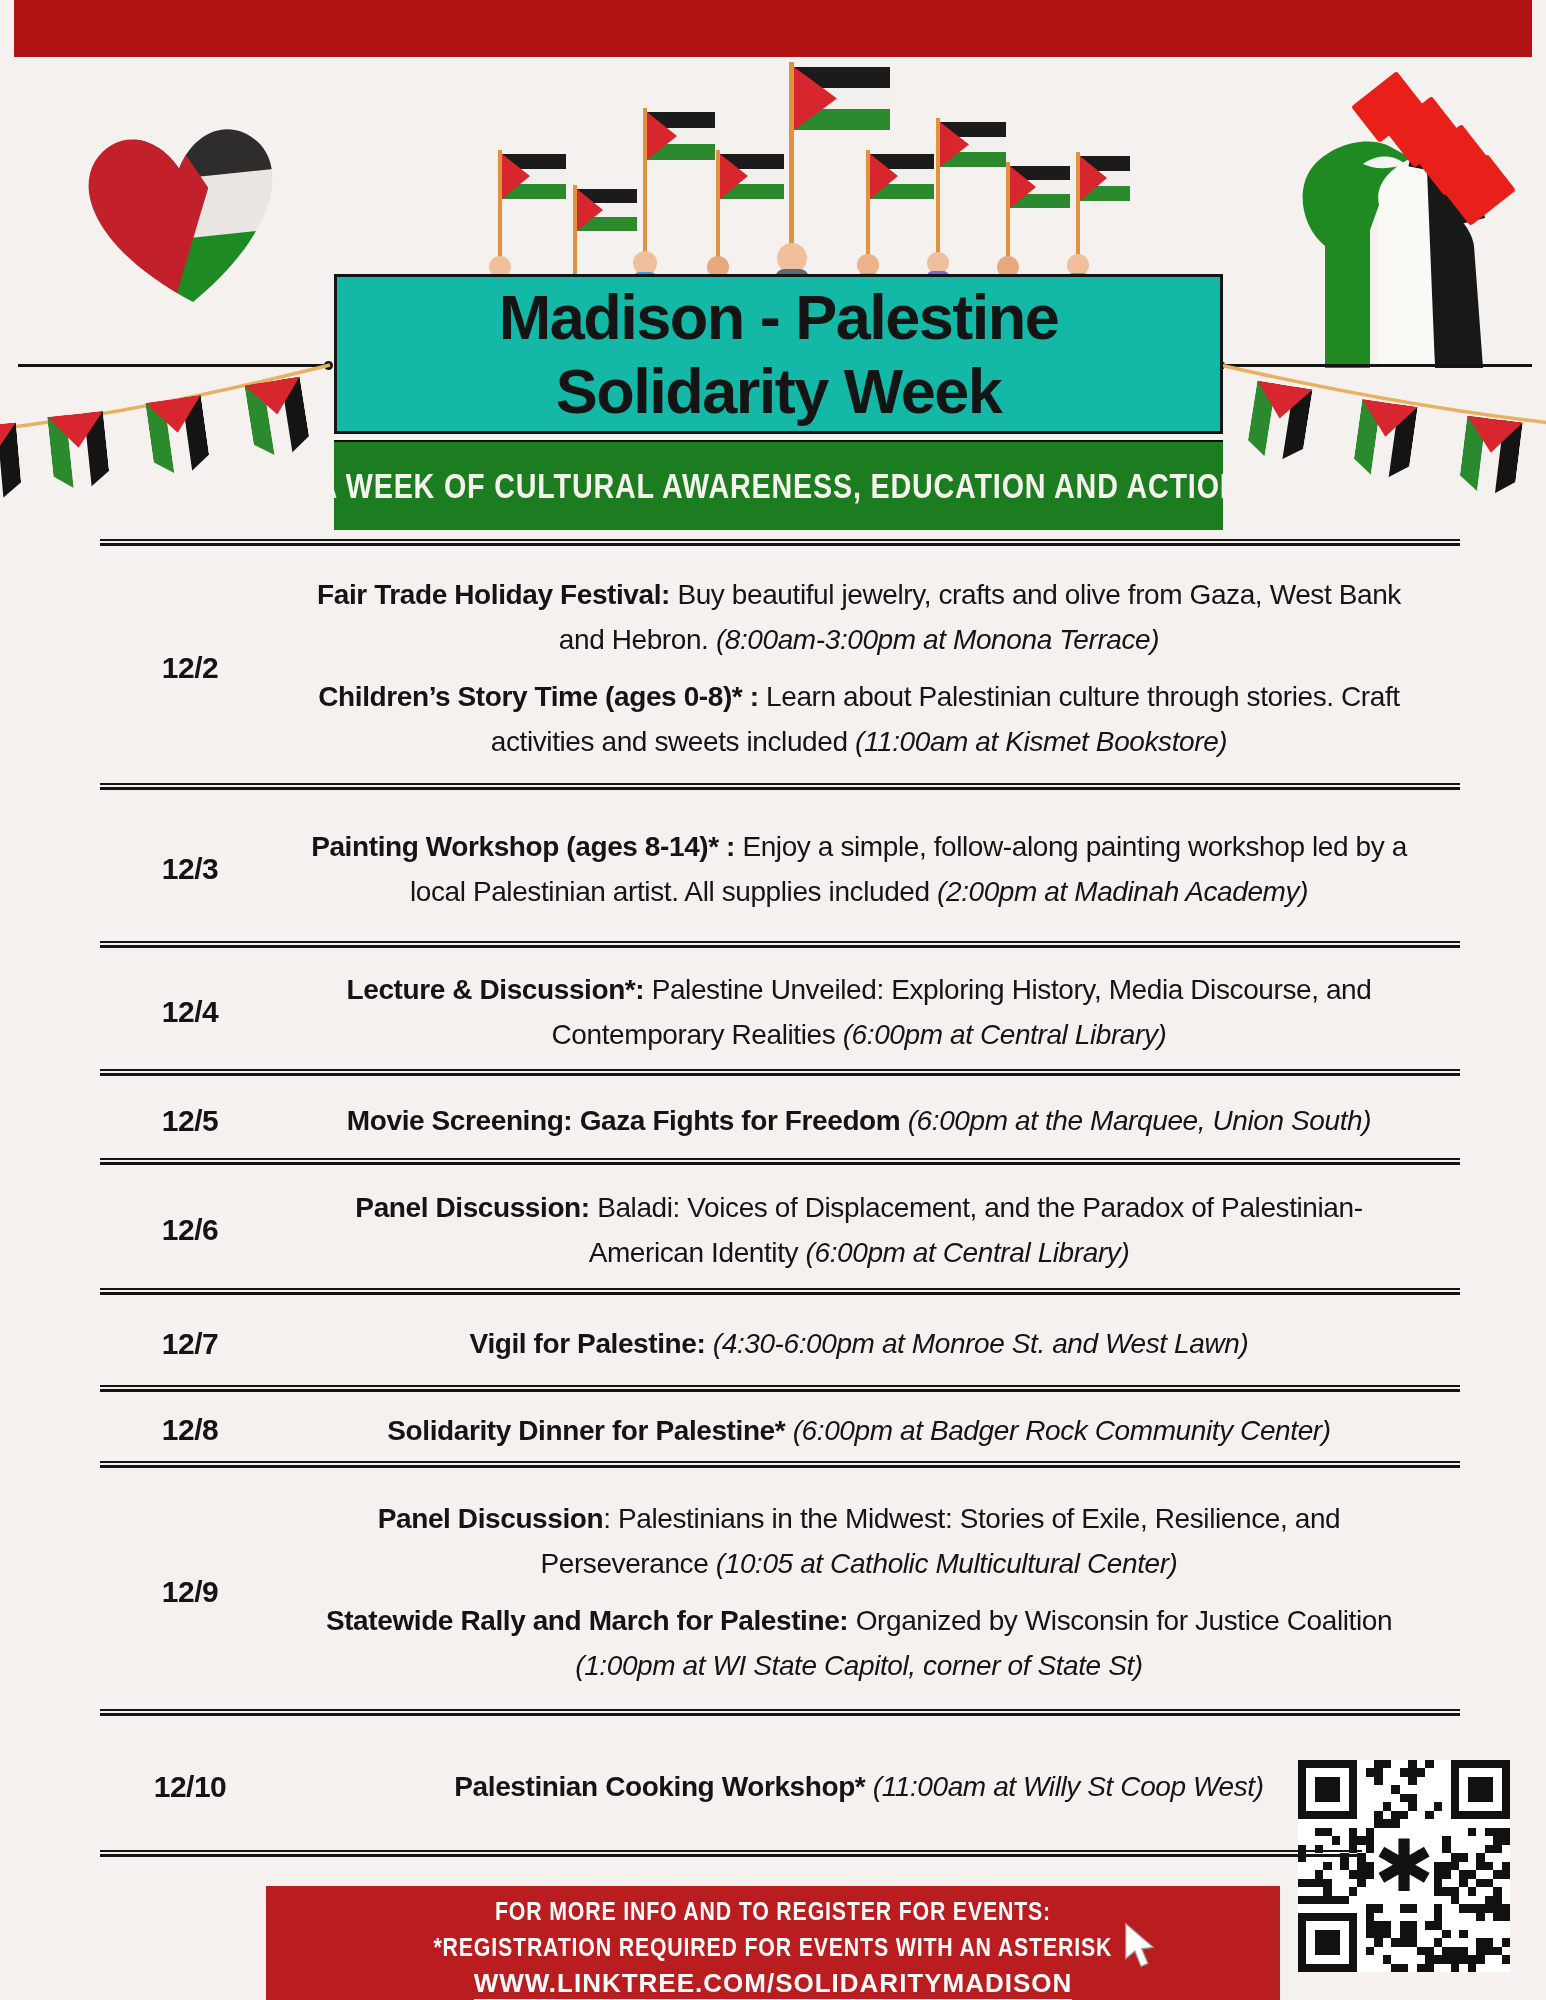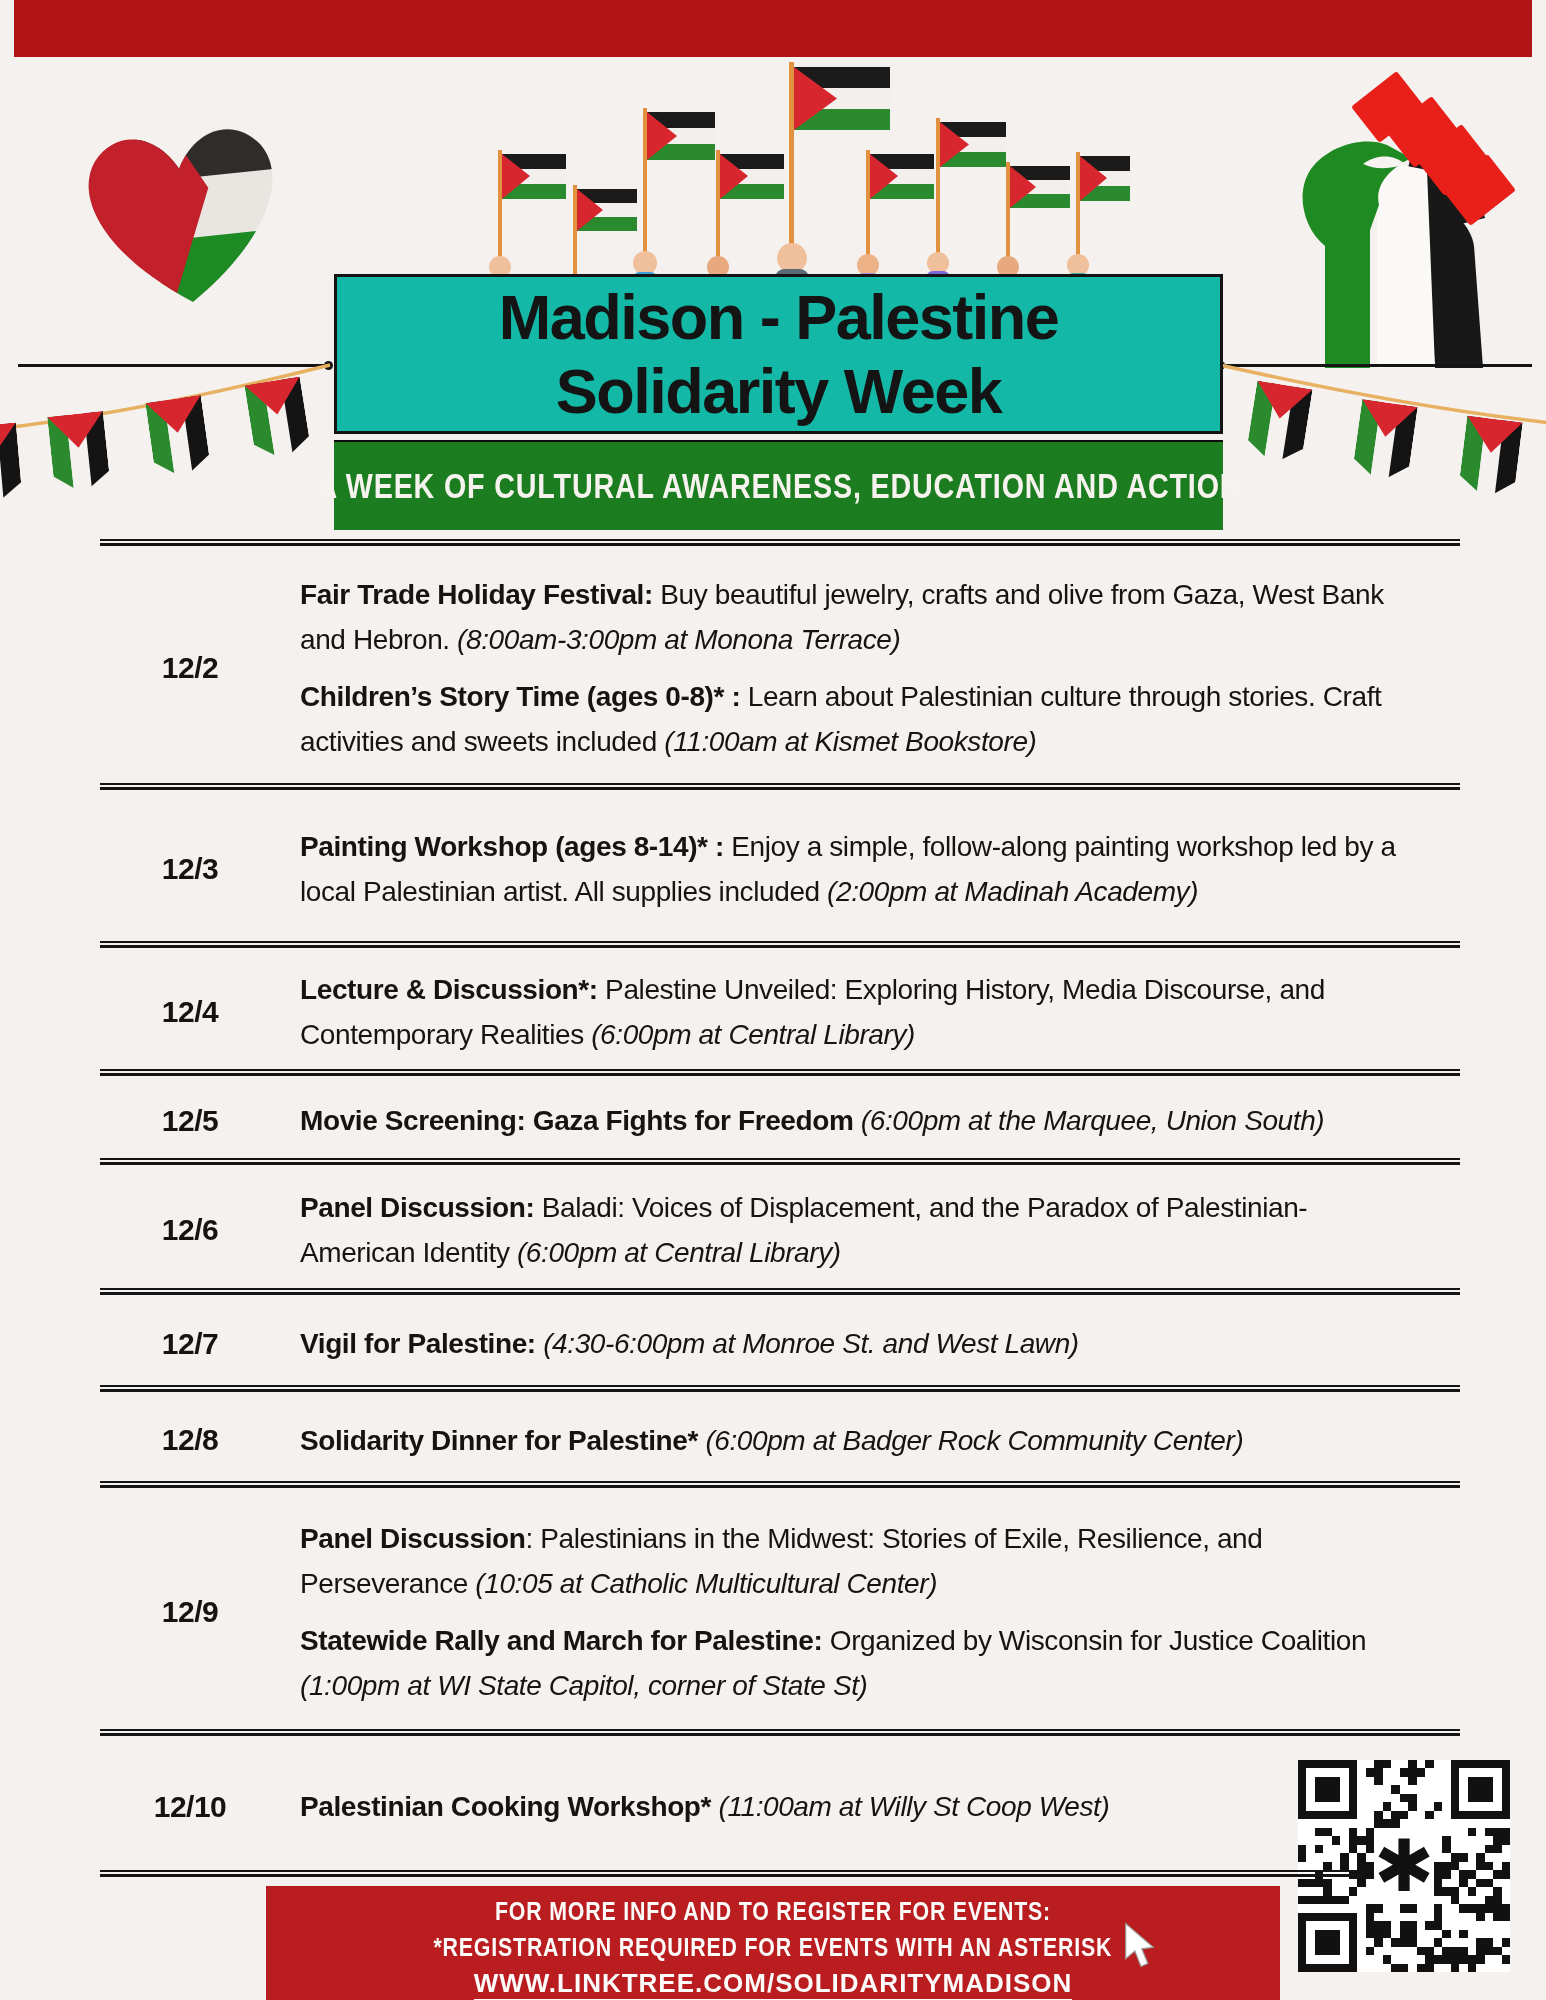--- a/index.html
+++ b/index.html
@@ -29,24 +29,24 @@
   .dot.left{left:324px;} .dot.right{left:1216px;}
   
   .table-topline{position:absolute;left:100px;right:86px;top:539px;height:7px;
     background:linear-gradient(to bottom,#141414 0 2px,transparent 2px 4px,#141414 4px 7px);z-index:3;}
   #schedule{position:absolute;left:0;top:546px;width:1546px;z-index:3;}
   .row{position:relative;display:flex;align-items:center;}
   .row::after{content:"";position:absolute;left:100px;right:86px;bottom:0;height:7px;
     background:linear-gradient(to bottom,#141414 0 2px,transparent 2px 4px,#141414 4px 7px);}
   .row.last::after{right:184px;}
   .r1{height:244px;} .r2{height:158px;} .r3{height:128px;} .r4{height:89px;} .r5{height:130px;}
-  .r6{height:97px;border-radius:32px;} .r7{height:96px;border-radius:27px;} .r8{height:248px;} .r9{height:141px;}
+  .r6{height:97px;border-radius:32px;} .r7{height:76px;border-radius:27px;} .r8{height:248px;} .r9{height:141px;}
   .date{position:absolute;left:0;top:0;bottom:0;width:380px;display:flex;align-items:center;justify-content:center;
     font-weight:700;font-size:30px;letter-spacing:-0.5px;}
-  .events{margin-left:300px;width:1118px;}
+  .events{margin-left:300px;width:1118px;text-align:center;}
   .event{margin:12px 0;font-size:28px;line-height:45px;letter-spacing:-0.4px;}
   .event .b{font-weight:700;}
   .event .i{font-style:italic;}
   
   .footer-box{position:absolute;left:266px;top:1886px;width:1014px;height:122px;background:var(--footer-red);
     display:flex;flex-direction:column;align-items:center;justify-content:center;z-index:2;color:#fdfbf9;}
   .footer-box .fl{font-weight:700;font-size:26px;line-height:36px;letter-spacing:1px;}
   .footer-link{text-decoration:none;color:#fdfbf9;border-bottom:2px solid #fdfbf9;padding-bottom:1px;}
   .cursor{position:absolute;left:1122px;top:1922px;z-index:5;}
   .qr{position:absolute;left:1295px;top:1760px;width:218px;height:212px;z-index:1;}

